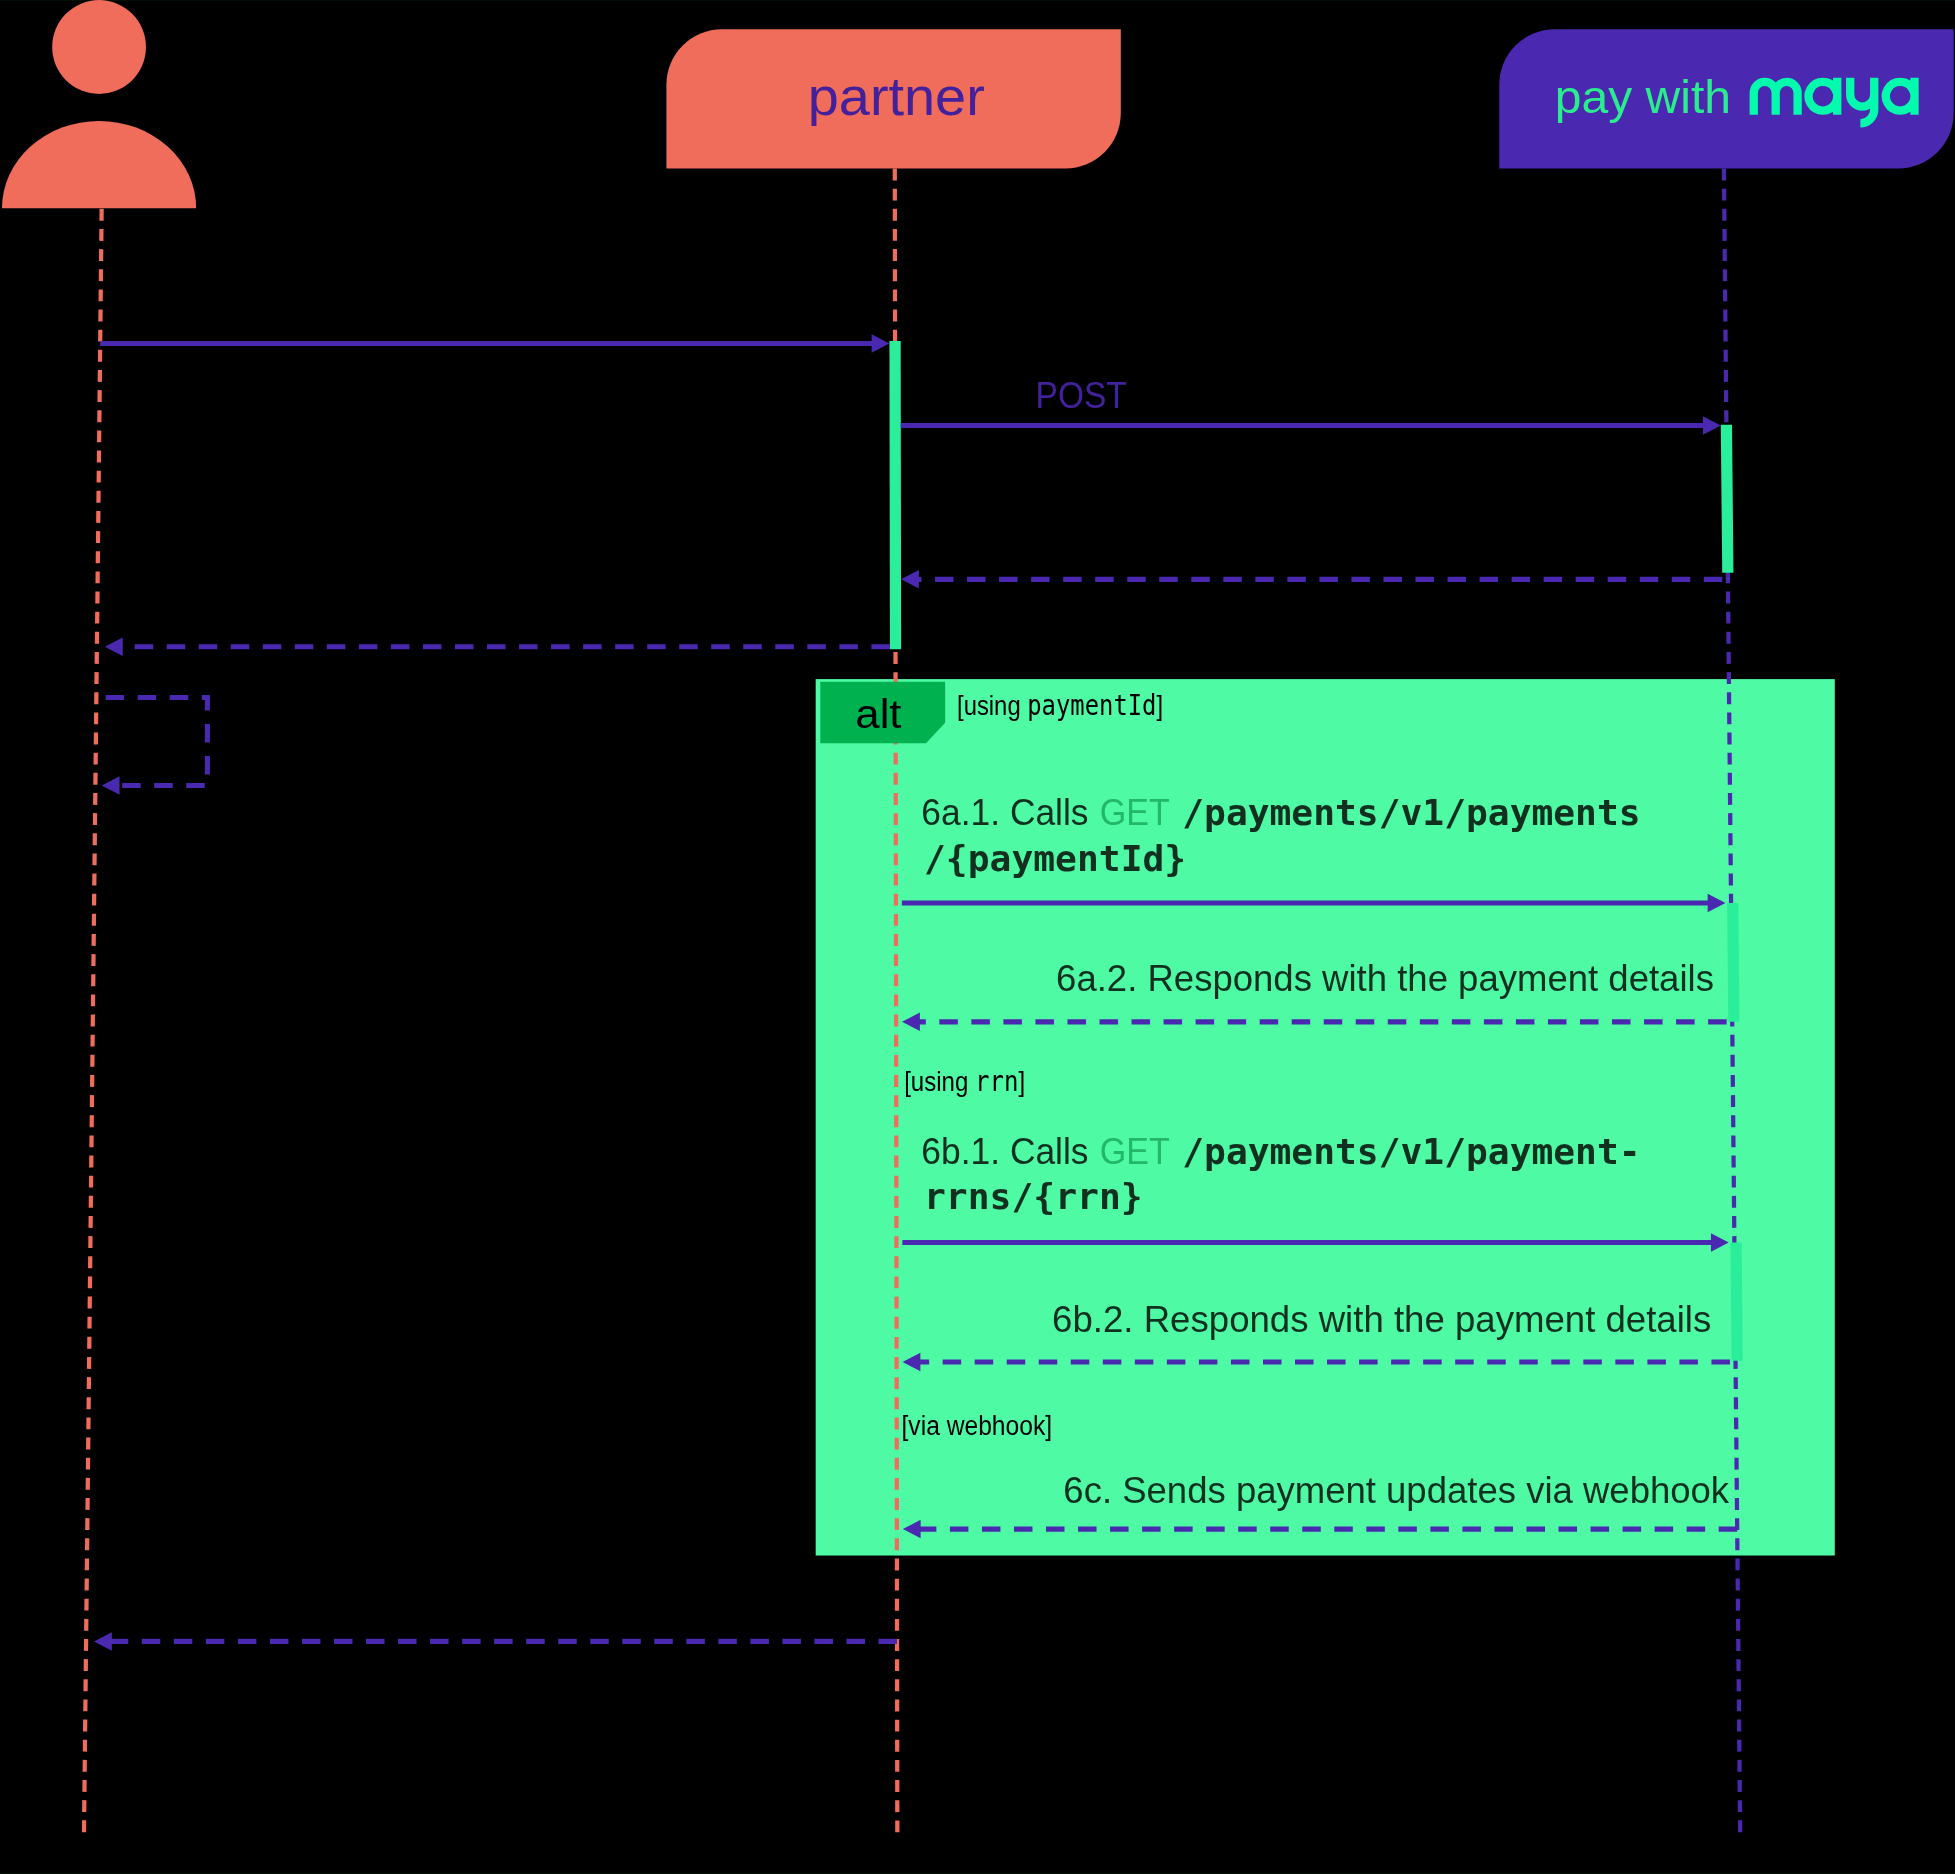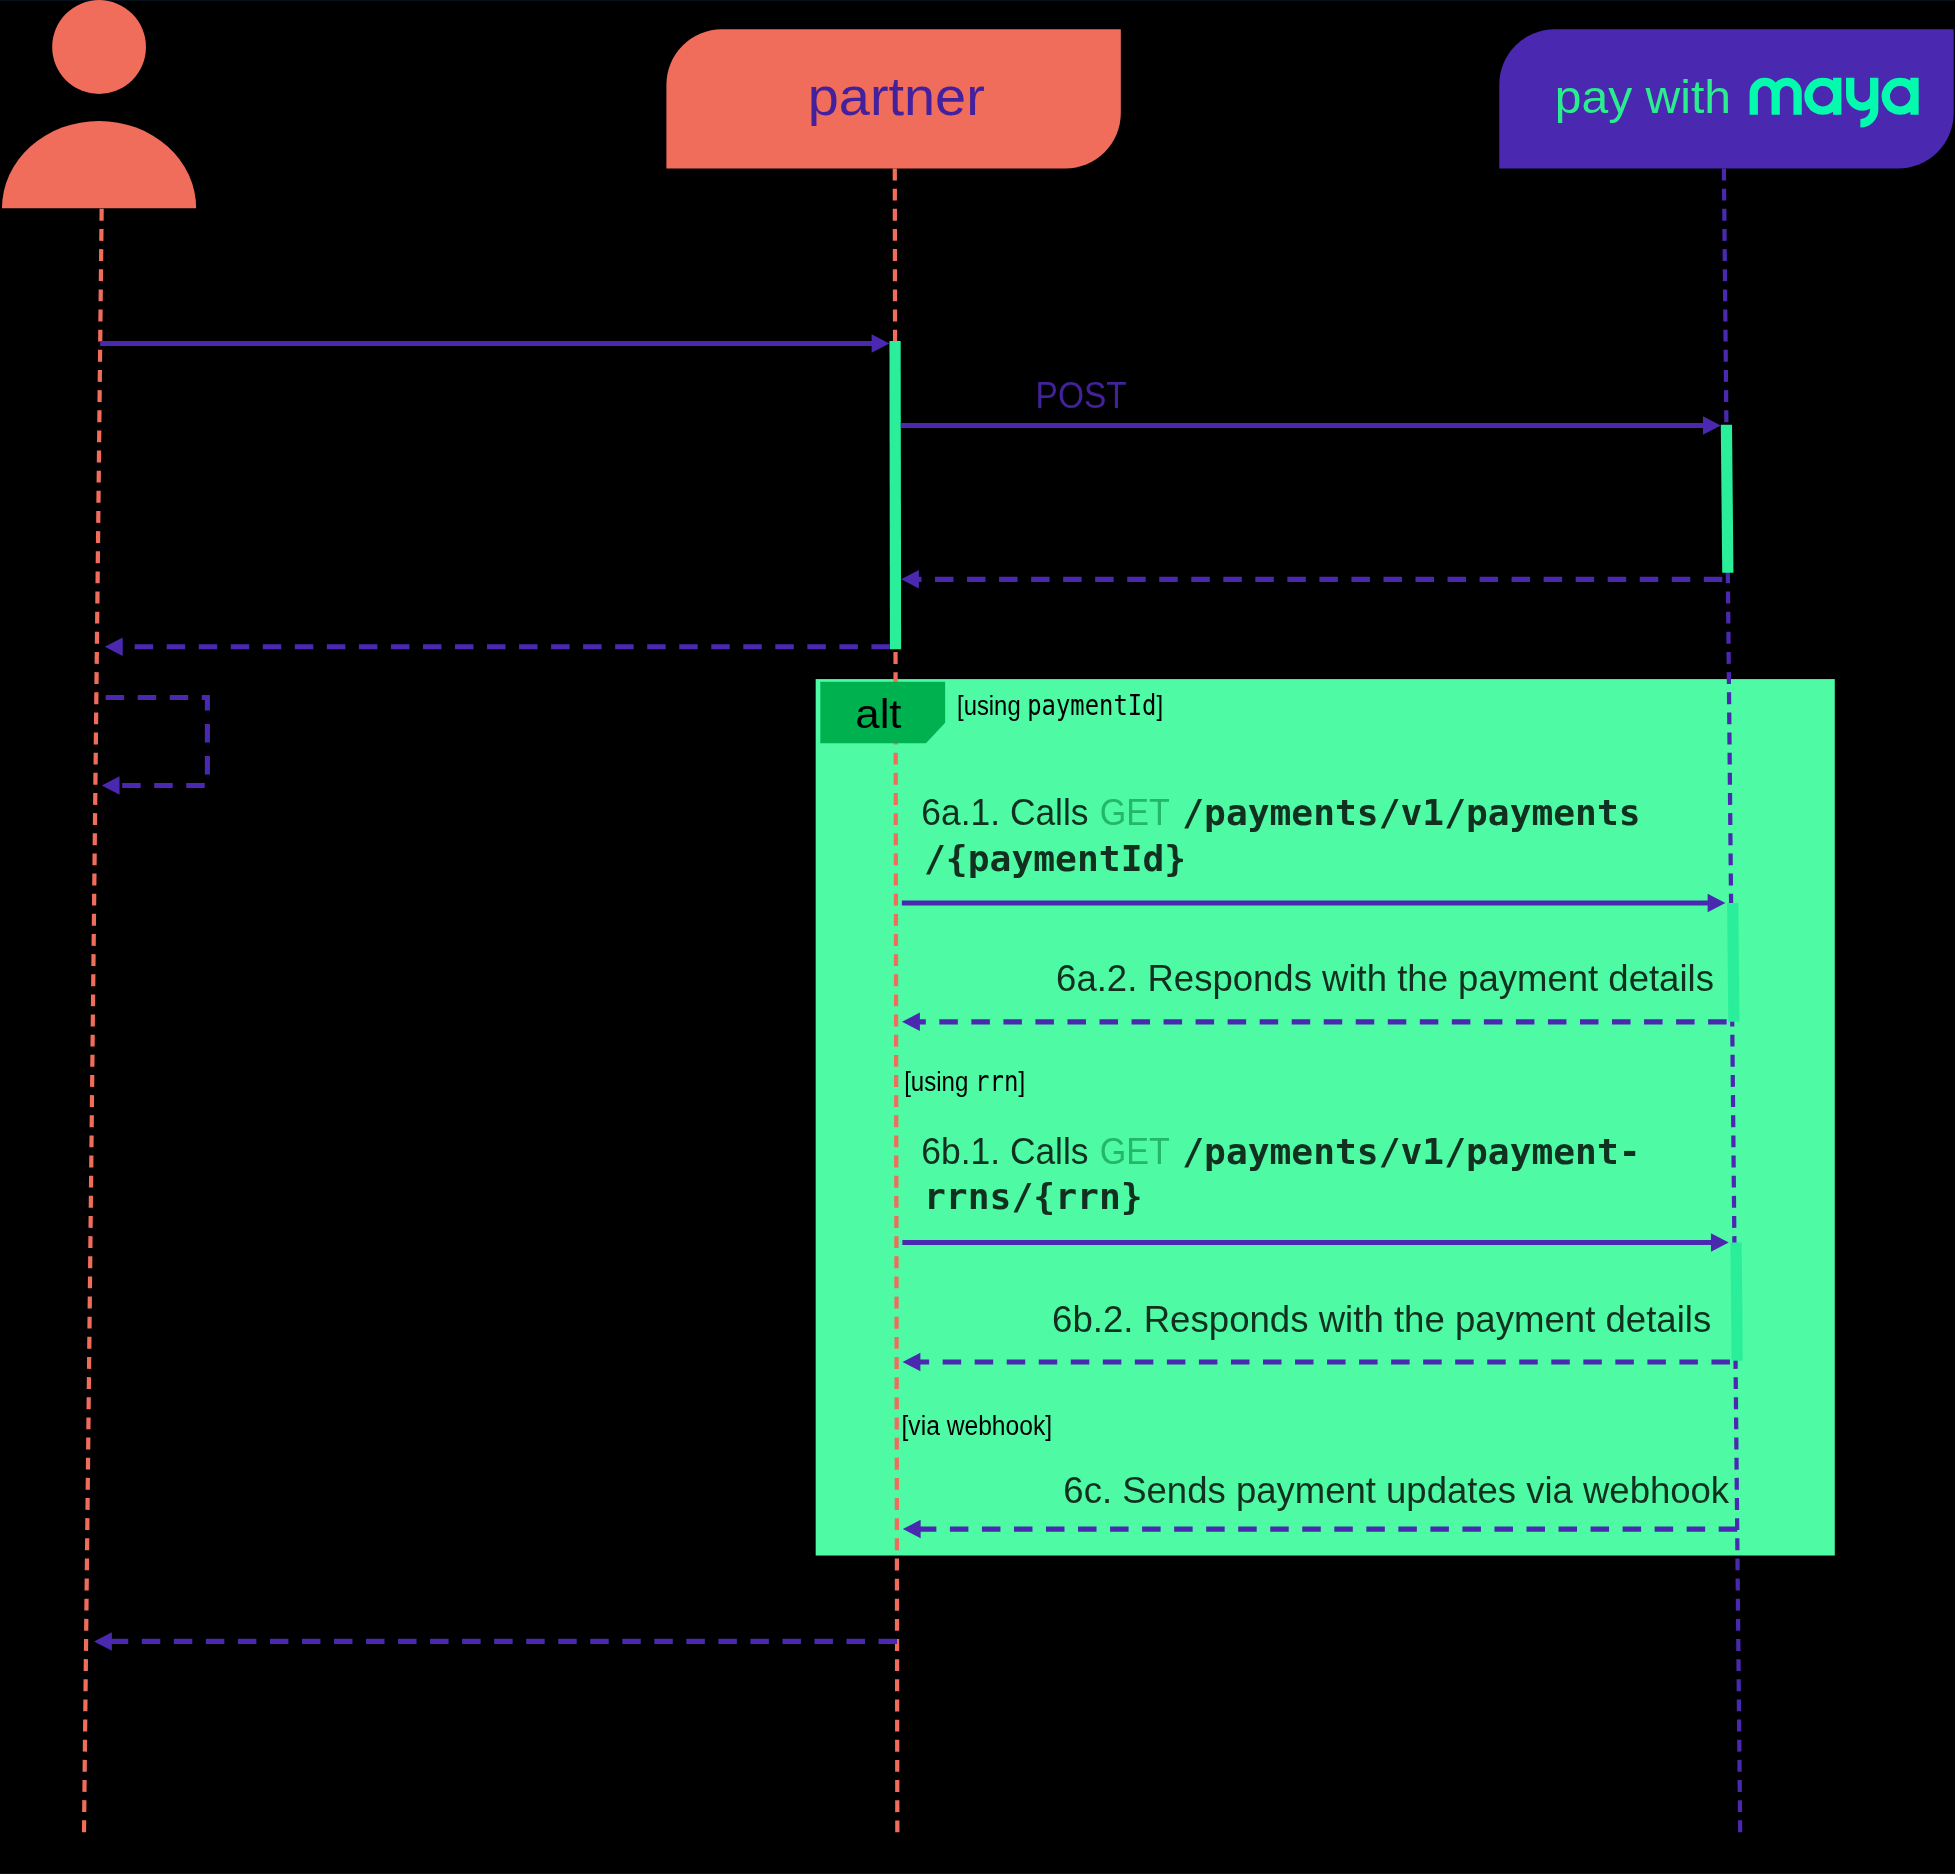--- a/index.html
+++ b/index.html
@@ -1,16 +1,16 @@
 <!DOCTYPE html>
 <html style="font-size:10.6px"><head>
 <meta charset="utf-8">
 <style>
   html,body{margin:0;padding:0;background:#000;}
-  #stage{position:relative;width:1955px;height:1874px;background:#3b82f6;overflow:hidden;}
+  #stage{position:relative;width:1955px;height:1874px;background:#15803d;overflow:hidden;}
   svg#diagram{display:block;}
   #diagram text{font-family:"Liberation Sans",sans-serif;white-space:pre;}
   #diagram text.mono, #diagram tspan.mono{font-family:"DejaVu Sans Mono",monospace;font-weight:bold;}
   #diagram tspan.monoreg{font-family:"DejaVu Sans Mono",monospace;font-weight:normal;}
 </style>
 </head>
 <body>
 
 <div id="stage">
 <svg id="diagram" width="1955" height="1874" viewBox="0 0 2960 2837" xmlns="http://www.w3.org/2000/svg">

